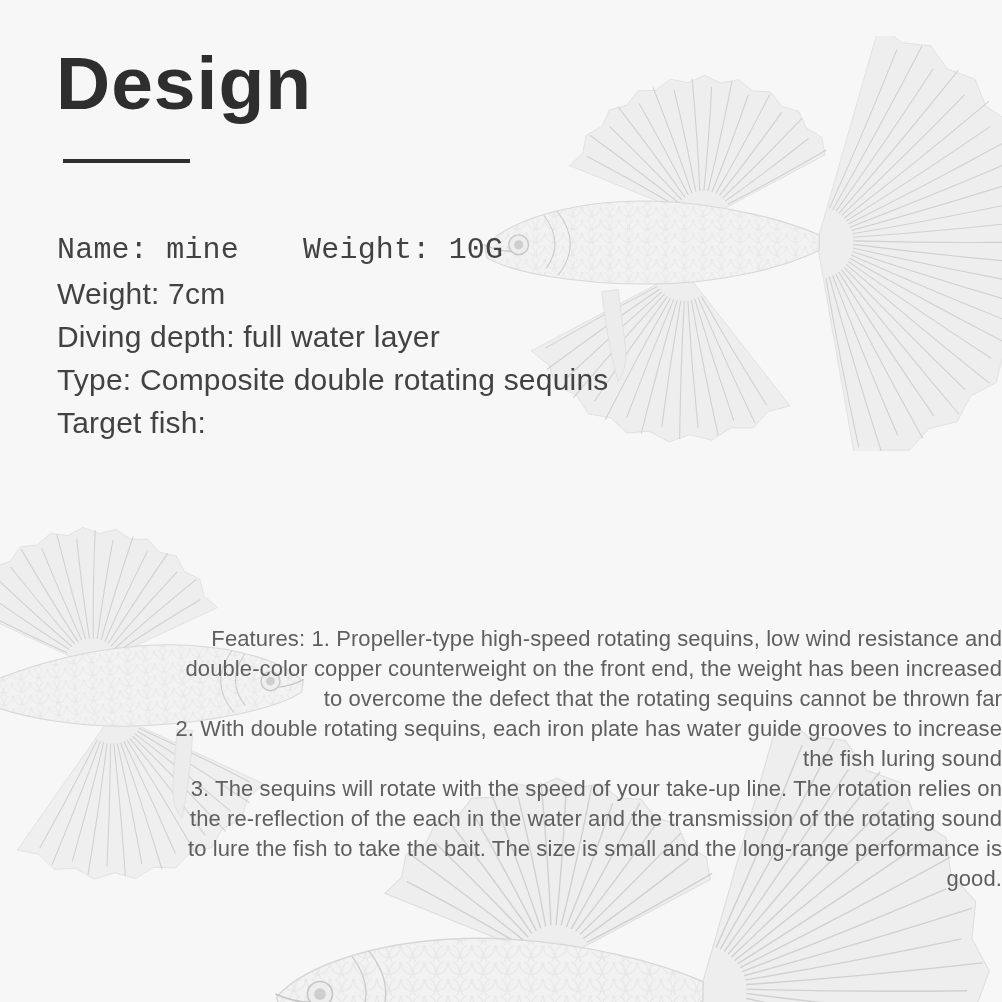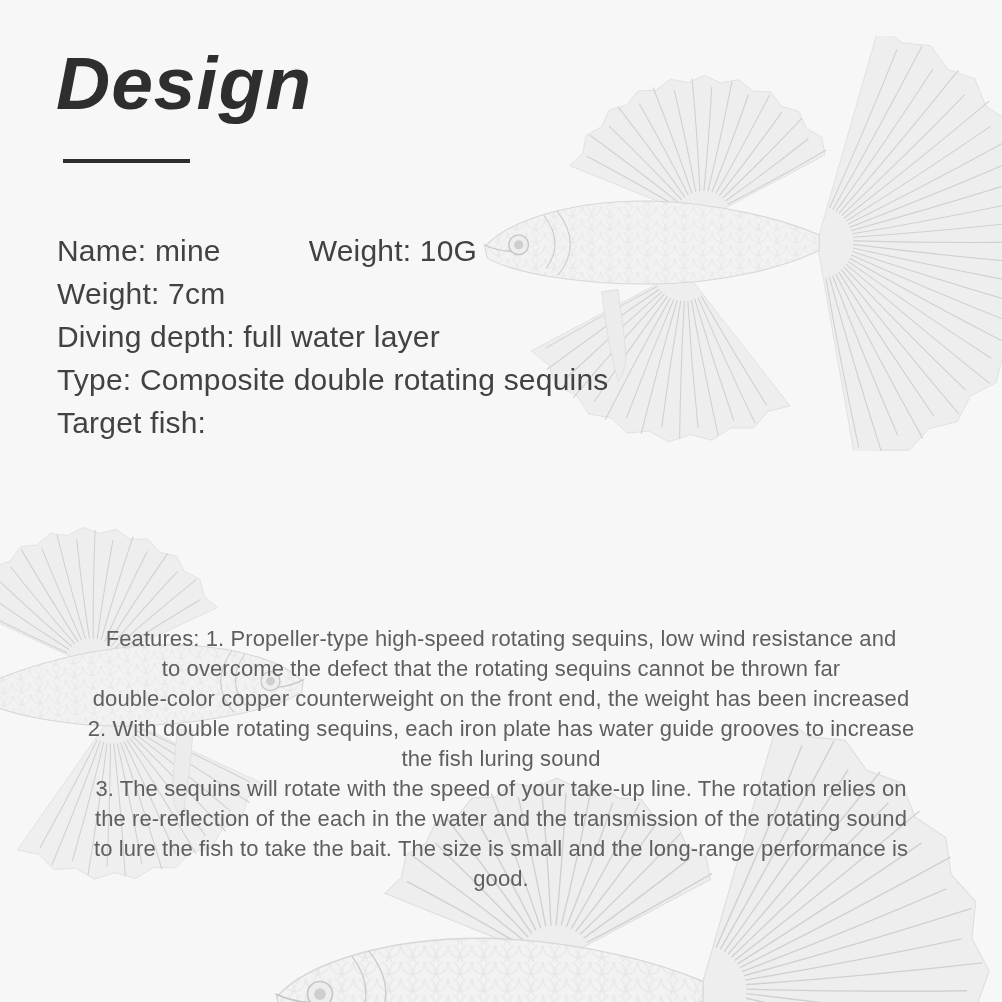--- a/index.html
+++ b/index.html
@@ -15,35 +15,34 @@
   .fish{position:absolute;z-index:1;pointer-events:none;}
   .fish svg{display:block;width:100%;height:auto;}
   .fish-top-right{left:452px;top:36px;width:612px;}
   .fish-middle-left{left:-255px;top:492px;width:590px;transform:scaleX(-1) rotate(3deg);}
   .fish-bottom{left:235px;top:728px;width:780px;}
 
   .page-title{
     position:absolute;z-index:2;left:56px;top:40px;margin:0;
     font-size:75px;font-weight:700;letter-spacing:1px;line-height:1.15;
     color:var(--title);
-    font-style:italic;
   }
   .title-underline{
     position:absolute;z-index:2;left:63px;top:159px;width:127px;height:4px;
     background:var(--title);
   }
   .specs{
     position:absolute;z-index:2;left:57px;top:229px;
     font-size:30px;line-height:43px;color:var(--spec);
     font-weight:400;letter-spacing:0.2px;white-space:nowrap;
   }
-  .spec-row{display:flex;gap:88px;}
+  .spec-row{display:flex;gap:64px;font-family:Liberation Mono, monospace;}
   .features{
     position:absolute;z-index:2;left:0;right:0;top:624px;
-    text-align:center;font-size:22px;line-height:30px;color:var(--feat);
+    text-align:right;font-size:22px;line-height:30px;color:var(--feat);
     letter-spacing:0.1px;
   }
 </style>
 </head>
 <body>
 
 <div class="canvas">
 
   <div class="fish fish-top-right">
   <svg viewBox="0 0 560 380" xmlns="http://www.w3.org/2000/svg">
@@ -135,22 +134,22 @@
     <div id="spec-lines">
         <div>Weight: 7cm</div>
         <div>Diving depth: full water layer</div>
         <div>Type: Composite double rotating sequins</div>
         <div>Target fish:</div>
       </div>
   </div>
 
   <div class="features" id="features">
       <div>Features: 1. Propeller-type high-speed rotating sequins, low wind resistance and</div>
+      <div>double-color copper counterweight on the front end, the weight has been increased</div>
       <div>to overcome the defect that the rotating sequins cannot be thrown far</div>
-      <div>double-color copper counterweight on the front end, the weight has been increased</div>
       <div>2. With double rotating sequins, each iron plate has water guide grooves to increase</div>
       <div>the fish luring sound</div>
       <div>3. The sequins will rotate with the speed of your take-up line. The rotation relies on</div>
       <div>the re-reflection of the each in the water and the transmission of the rotating sound</div>
       <div>to lure the fish to take the bait. The size is small and the long-range performance is</div>
       <div>good.</div>
     </div>
 
 </div>
 

